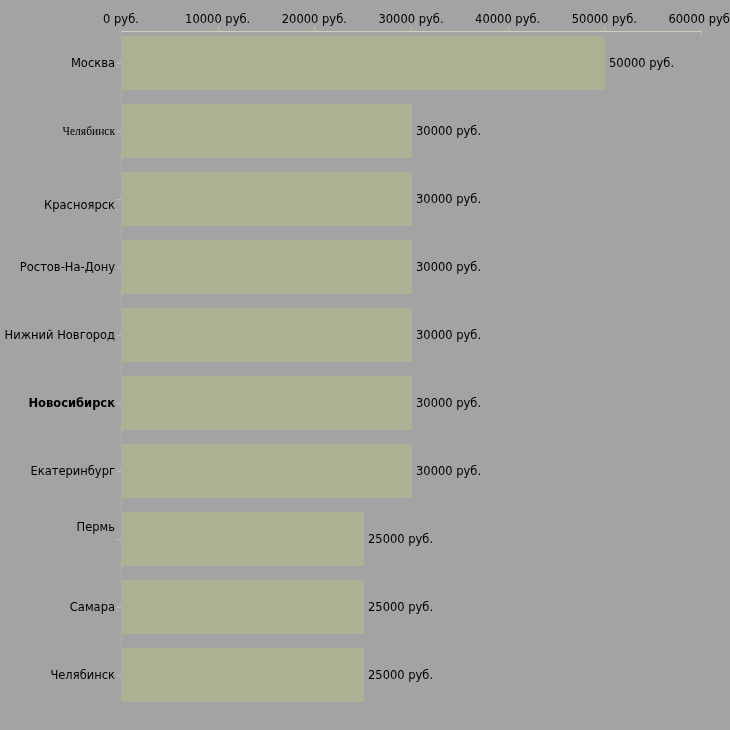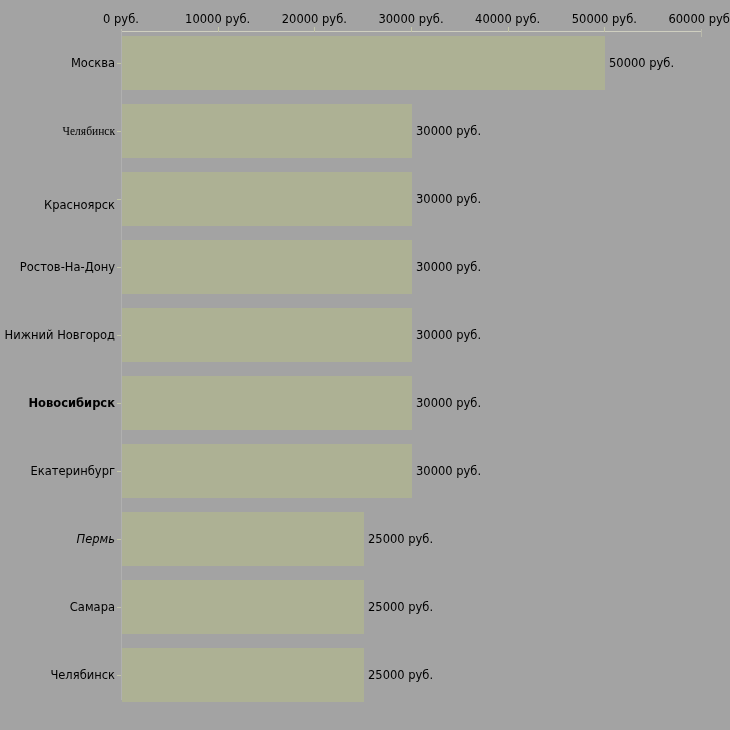--- a/index.html
+++ b/index.html
@@ -131,21 +131,21 @@
       <div class="cat-tick" style="top: 675px;"></div>
     </div>
   <div id="cat-labels-layer">
       <div class="cat-label" style="top: 63px;">Москва</div>
       <div class="cat-label" style="top: 131px; font-family: Liberation Serif, serif;">Челябинск</div>
       <div class="cat-label" style="top: 205px;">Красноярск</div>
       <div class="cat-label" style="top: 267px;">Ростов-На-Дону</div>
       <div class="cat-label" style="top: 335px; padding-left: 25px;">Нижний Новгород</div>
       <div class="cat-label" style="top: 403px; font-weight: bold;">Новосибирск</div>
       <div class="cat-label" style="top: 471px;">Екатеринбург</div>
-      <div class="cat-label" style="top: 539px; font-style: italic;">Пермь</div>
+      <div class="cat-label" style="top: 527px;">Пермь</div>
       <div class="cat-label" style="top: 607px;">Самара</div>
       <div class="cat-label" style="top: 675px;">Челябинск</div>
     </div>
 
   <div id="bars-layer">
       <div class="bar" title="Москва — 50000 руб." style="top: 36px; height: 54px; width: 483px; background: rgb(173, 177, 148);"></div>
       <div class="bar" title="Челябинск — 30000 руб." style="top: 104px; height: 54px; width: 290px; background: rgb(173, 177, 148);"></div>
       <div class="bar" title="Красноярск — 30000 руб." style="top: 172px; height: 54px; width: 290px; background: rgb(173, 177, 148);"></div>
       <div class="bar" title="Ростов-На-Дону — 30000 руб." style="top: 240px; height: 54px; width: 290px; background: rgb(173, 177, 148);"></div>
       <div class="bar" title="Нижний Новгород — 30000 руб." style="top: 308px; height: 54px; width: 290px; background: rgb(173, 177, 148);"></div>

